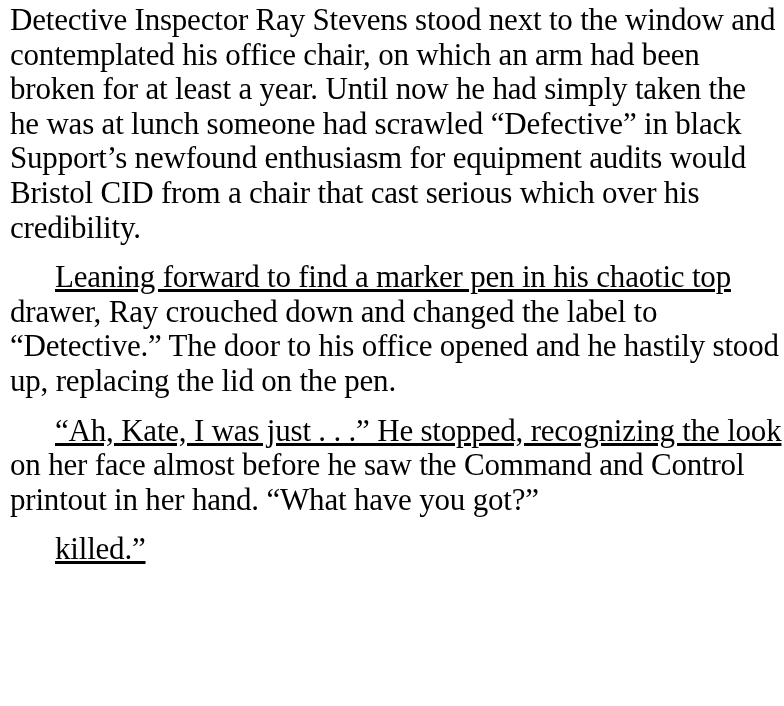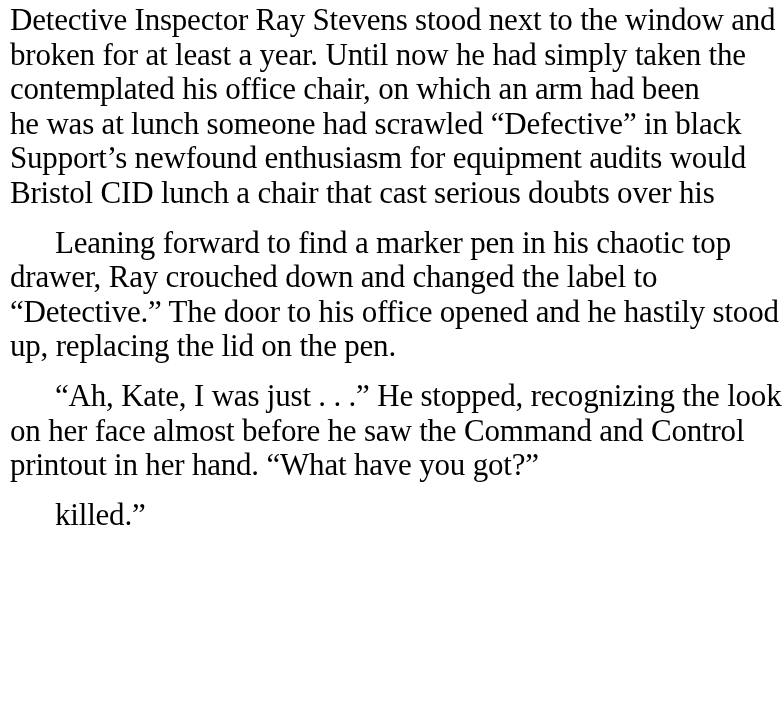--- a/index.html
+++ b/index.html
@@ -30,34 +30,36 @@
   }
   .para + .para {
     margin-top: 15px;
   }
   .line {
     display: block;
     white-space: nowrap;
   }
   .para.indented .line:first-child {
     text-indent: 45px;
+    text-decoration: underline;
   }
 </style>
 </head>
 <body>
 
 <div class="page">
 
   <p class="para">
     <span class="line">Detective Inspector Ray Stevens stood next to the window and</span>
+    <span class="line">contemplated his office chair, on which an arm had been</span>
     <span class="line">broken for at least a year. Until now he had simply taken the</span>
-    <span class="line">contemplated his office chair, on which an arm had been</span>
     <span class="line">he was at lunch someone had scrawled “Defective” in black</span>
     <span class="line">Support’s newfound enthusiasm for equipment audits would</span>
-    <span class="line">Bristol CID lunch a chair that cast serious doubts over his</span>
+    <span class="line">Bristol CID from a chair that cast serious which over his</span>
+    <span class="line">credibility.</span>
   </p>
 
   <p class="para indented">
     <span class="line">Leaning forward to find a marker pen in his chaotic top</span>
     <span class="line">drawer, Ray crouched down and changed the label to</span>
     <span class="line">“Detective.” The door to his office opened and he hastily stood</span>
     <span class="line">up, replacing the lid on the pen.</span>
   </p>
 
   <p class="para indented">

